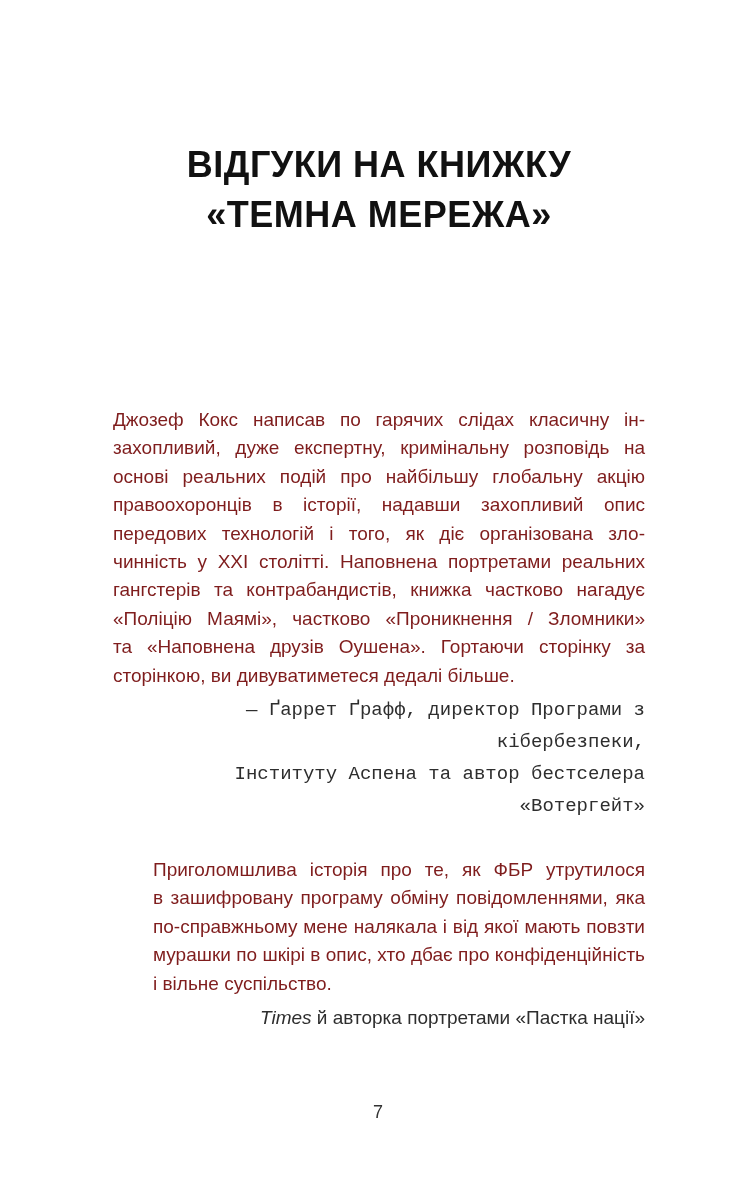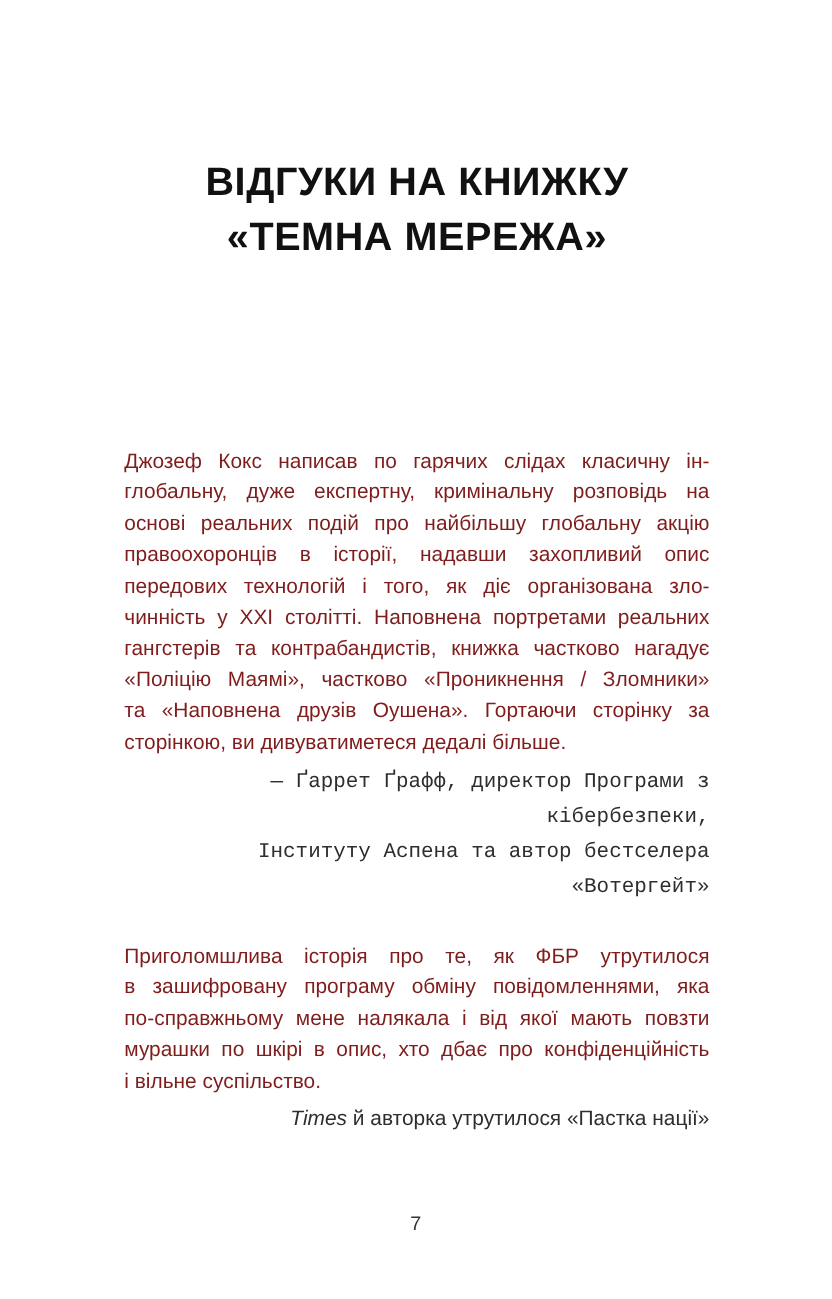--- a/index.html
+++ b/index.html
@@ -27,21 +27,21 @@
     font-size: 36px;
     line-height: 50px;
     letter-spacing: 0.5px;
   }
   .review-body {
     font-size: 19px;
     line-height: 28.4px;
     color: #7f1d1d;
   }
   .review-1 { margin-top: 166px; }
-  .review-2 { margin-top: 34px; }
+  .review-2 { margin-top: 34px; margin-left: 40px; }
   .jline {
     text-align: justify;
     text-align-last: justify;
     white-space: normal;
   }
   .lastline {
     text-align: right;
     text-align-last: left;
   }
   .attribution {
@@ -68,21 +68,21 @@
 
 <div class="page">
 
   <div class="title-block">
     <div>ВІДГУКИ НА КНИЖКУ</div>
     <div>«ТЕМНА МЕРЕЖА»</div>
   </div>
 
   <div class="review-body review-1">
     <div class="jline">Джозеф Кокс написав по гарячих слідах класичну ін-</div>
-    <div class="jline">глобальну, дуже експертну, кримінальну розповідь на</div>
+    <div class="jline">захопливий, дуже експертну, кримінальну розповідь на</div>
     <div class="jline">основі реальних подій про найбільшу глобальну акцію</div>
     <div class="jline">правоохоронців в історії, надавши захопливий опис</div>
     <div class="jline">передових технологій і того, як діє організована зло-</div>
     <div class="jline">чинність у XXI столітті. Наповнена портретами реальних</div>
     <div class="jline">гангстерів та контрабандистів, книжка частково нагадує</div>
     <div class="jline">«Поліцію Маямі», частково «Проникнення / Зломники»</div>
     <div class="jline">та «Наповнена друзів Оушена». Гортаючи сторінку за</div>
     <div class="jline lastline">сторінкою, ви дивуватиметеся дедалі більше.</div>
   </div>
 
@@ -98,19 +98,19 @@
   <div class="review-body review-2">
     <div class="jline">Приголомшлива історія про те, як ФБР утрутилося</div>
     <div class="jline">в зашифровану програму обміну повідомленнями, яка</div>
     <div class="jline">по-справжньому мене налякала і від якої мають повзти</div>
     <div class="jline">мурашки по шкірі в опис, хто дбає про конфіденційність</div>
     <div class="jline lastline">і вільне суспільство.</div>
   </div>
 
   <div class="attribution attribution-2">
     <div>
-      <span class="italic">Times</span><span> й авторка утрутилося «Пастка нації»</span>
+      <span class="italic">Times</span><span> й авторка портретами «Пастка нації»</span>
     </div>
   </div>
 
   <div class="page-number">7</div>
 
 </div>
 
 </body></html>

